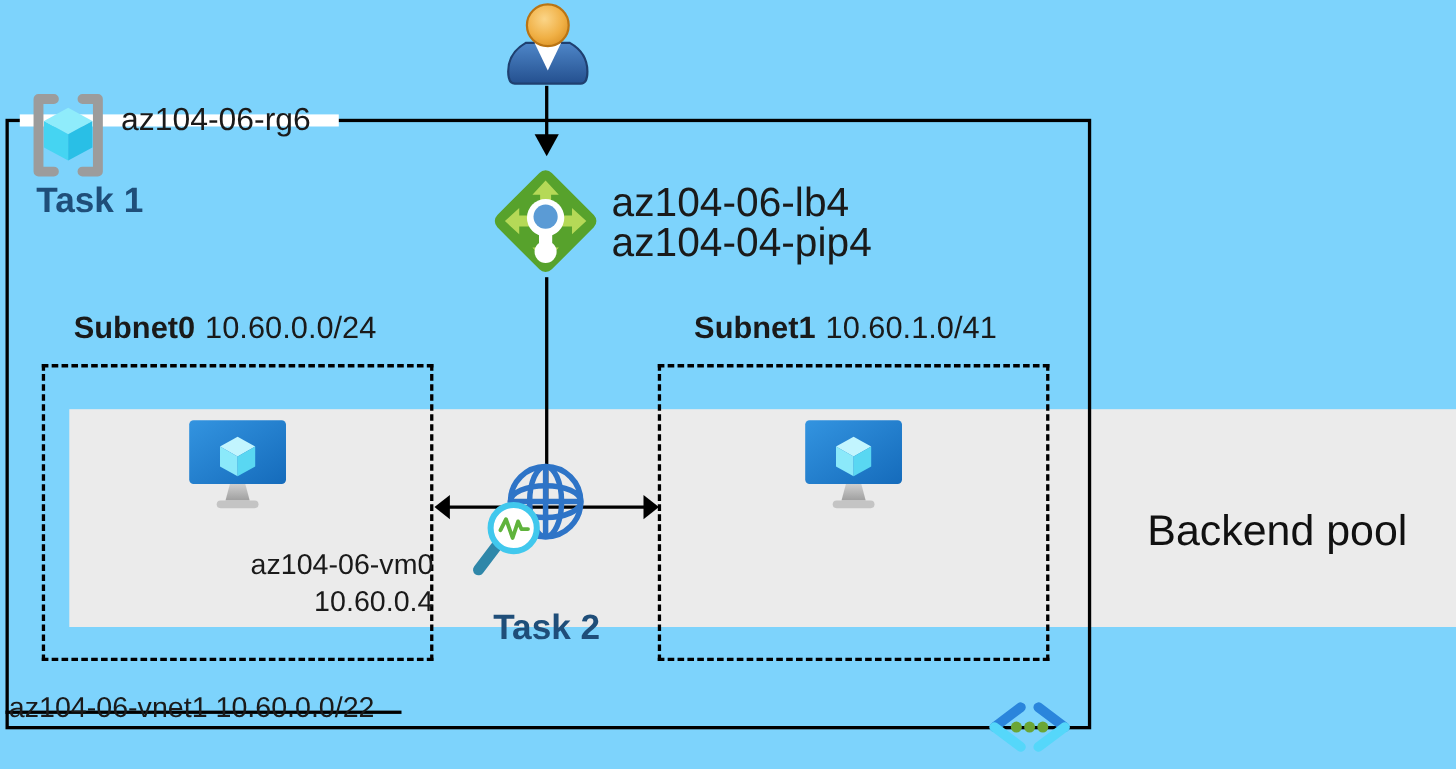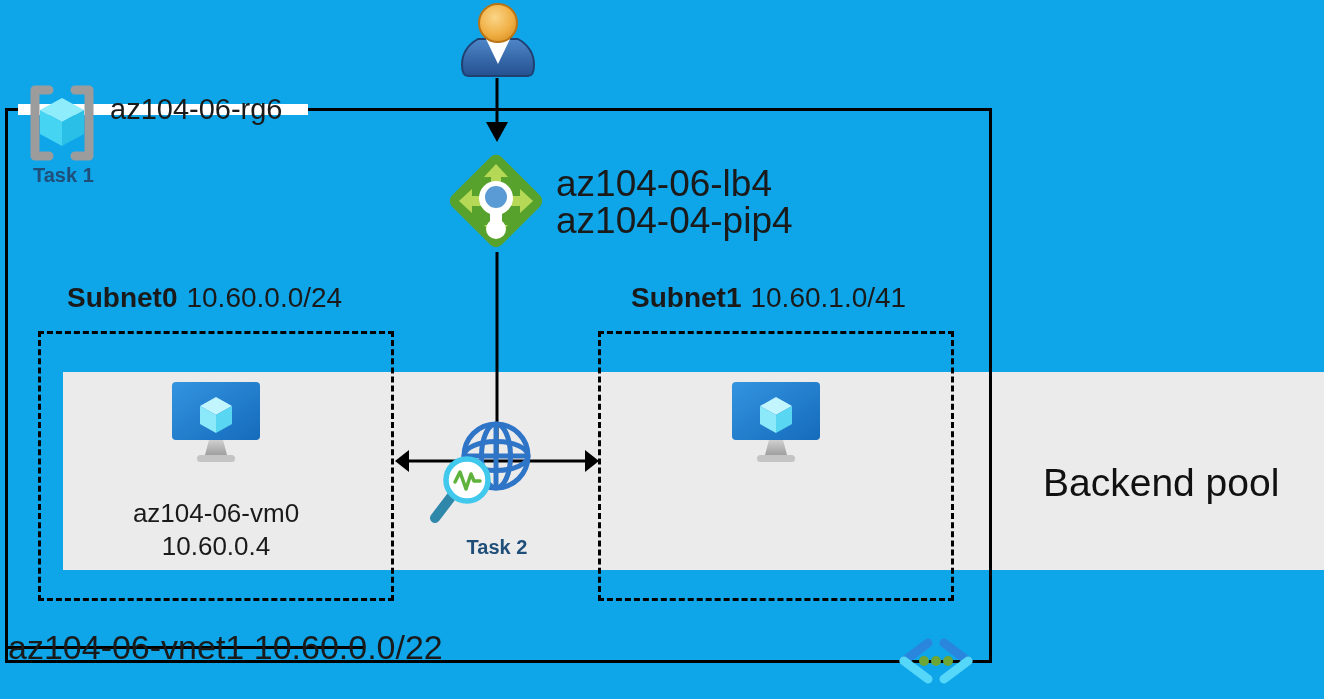--- a/index.html
+++ b/index.html
@@ -1,47 +1,47 @@
 <!DOCTYPE html>
 <html><head>
 <meta charset="utf-8">
 <style>
   html,body{margin:0;padding:0;background:#fff;}
   #canvas{
-    position:relative;width:1324px;height:699px;background:#0ea5e9;
+    position:relative;width:1324px;height:699px;background:#7dd3fc;
     font-family:"Liberation Sans",sans-serif;color:#1a1a1a;overflow:hidden;
   }
   .abs{position:absolute;}
   
   .band{left:63px;top:372px;width:1261px;height:198px;background:#ebebeb;z-index:1;}
   
   .rg-box{left:5px;top:108px;width:987px;height:555px;border:3px solid #000;box-sizing:border-box;z-index:2;background:transparent;}
   
   .subnet-box{width:356px;height:270px;border:3px dashed #000;box-sizing:border-box;z-index:3;}
   .s0{left:38px;top:331px;}
   .s1{left:598px;top:331px;}
   
   .patch{left:18px;top:104px;width:290px;height:11px;background:#fff;z-index:5;}
   .connectors{left:0;top:0;width:1324px;height:699px;z-index:4;}
   .icon{z-index:6;}
   .label{z-index:7;white-space:nowrap;}
   .rg-label{left:110px;top:93px;font-size:29px;}
-  .task{font-weight:bold;color:#1f4e79;font-size:20px;}
+  .task{font-weight:bold;color:#1f4e79;font-size:32px;}
   .task1{left:33px;top:164px;}
-  .task2{left:426px;top:536px;width:142px;text-align:center;}
+  .task2{left:426px;top:552px;width:142px;text-align:center;}
   .lb-labels{left:556px;top:165px;font-size:37px;line-height:37px;}
   .subnet-label{top:282px;font-size:28px;margin-left:12px;}
   .subnet-label b{margin-right:9px;}
   .sl0{left:55px;}
   .sl1{left:619px;}
-  .vm-label{top:497px;width:356px;text-align:center;font-size:26px;line-height:33px;}
+  .vm-label{top:497px;width:356px;text-align:right;font-size:26px;line-height:33px;}
   .vl0{left:38px;}
   .vl1{left:598px;}
   .backend{left:1043px;top:461px;font-size:39px;color:#111;}
-  .vnet-label{left:8px;top:628px;font-size:34px;}
+  .vnet-label{left:8px;top:628px;font-size:26px;}
   .user-pos{left:458px;top:2px;}
   .rgicon-pos{left:22px;top:84px;}
   .lb-pos{left:444px;top:149px;}
   .vm0-pos{left:170px;top:380px;}
   .vm1-pos{left:730px;top:380px;}
   .globe-pos{left:425px;top:418px;}
   .vneticon-pos{left:895px;top:638px;}
 </style>
 </head>
 <body>

